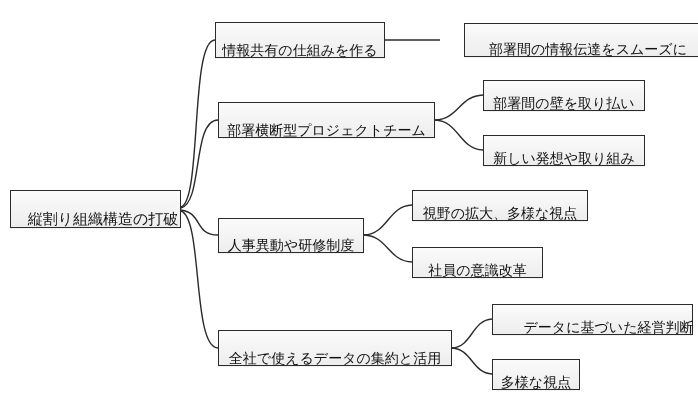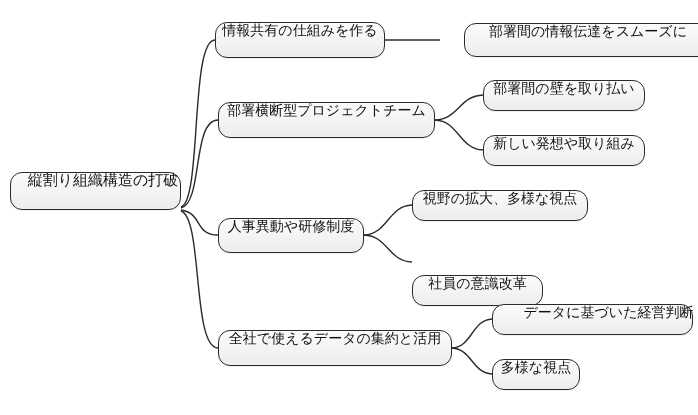--- a/index.html
+++ b/index.html
@@ -16,43 +16,43 @@
   }
   .wires {
     position: absolute;
     left: 0; top: 0;
     width: 698px; height: 415px;
   }
   .node {
     position: absolute;
     box-sizing: border-box;
     display: flex;
-    align-items: flex-start;
+    align-items: flex-end;
     justify-content: center;
     border: 1.6px solid #2b2b2b;
-    border-radius: 12px;
+    border-radius: 0;
     background: linear-gradient(180deg, #fbfbfb 0%, #ededed 100%);
     color: #111111;
     font-size: 14px;
     line-height: 1;
     white-space: nowrap;
     box-shadow: 0 1px 0 rgba(0,0,0,0.05);
   }
   .node.root { font-size: 15px; }
 
   
-  .n-root { left: 10px;  top: 172px; width: 171px; height: 38px; padding-left: 15px; }
+  .n-root { left: 10px;  top: 190px; width: 171px; height: 38px; padding-left: 15px; }
   .n-b1   { left: 215px; top: 22px;  width: 170px; height: 36px; }
   .n-l1   { left: 440px; top: 23px;  width: 248px; height: 34px; margin-left: 24px; }
   .n-b2   { left: 218px; top: 102px; width: 217px; height: 36px; }
   .n-l2a  { left: 483px; top: 80px;  width: 162px; height: 31px; }
   .n-l2b  { left: 483px; top: 135px; width: 162px; height: 31px; }
   .n-b3   { left: 218px; top: 218px; width: 146px; height: 35px; }
   .n-l3a  { left: 412px; top: 190px; width: 176px; height: 31px; }
-  .n-l3b  { left: 412px; top: 247px; width: 131px; height: 31px; margin-top: 28px; }
+  .n-l3b  { left: 412px; top: 247px; width: 131px; height: 31px; }
   .n-b4   { left: 218px; top: 330px; width: 234px; height: 36px; }
   .n-l4a  { left: 492px; top: 304px; width: 201px; height: 31px; padding-left: 32px; }
   .n-l4b  { left: 492px; top: 359px; width: 88px;  height: 31px; }
 </style>
 </head>
 <body>
 
 <div class="canvas">
 
   <svg class="wires" viewBox="0 0 698 415" fill="none" stroke="#2b2b2b" stroke-width="1.4">

